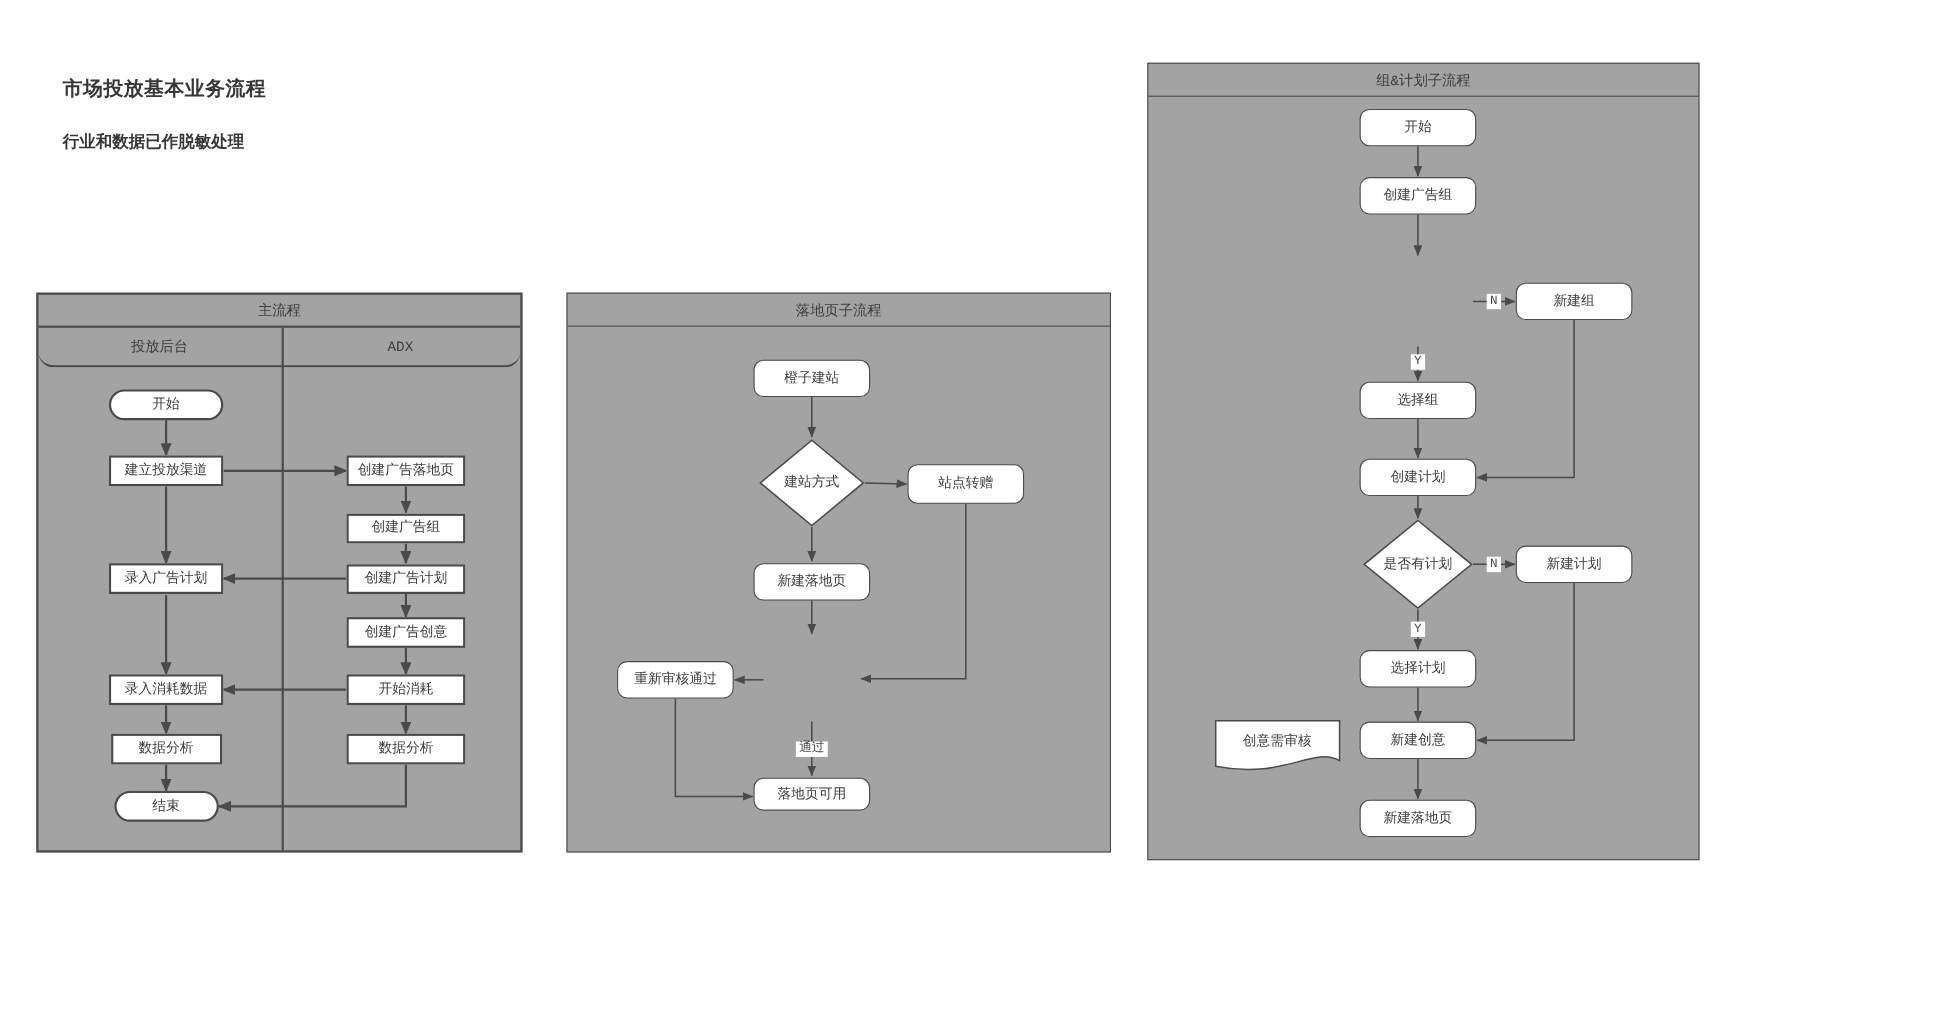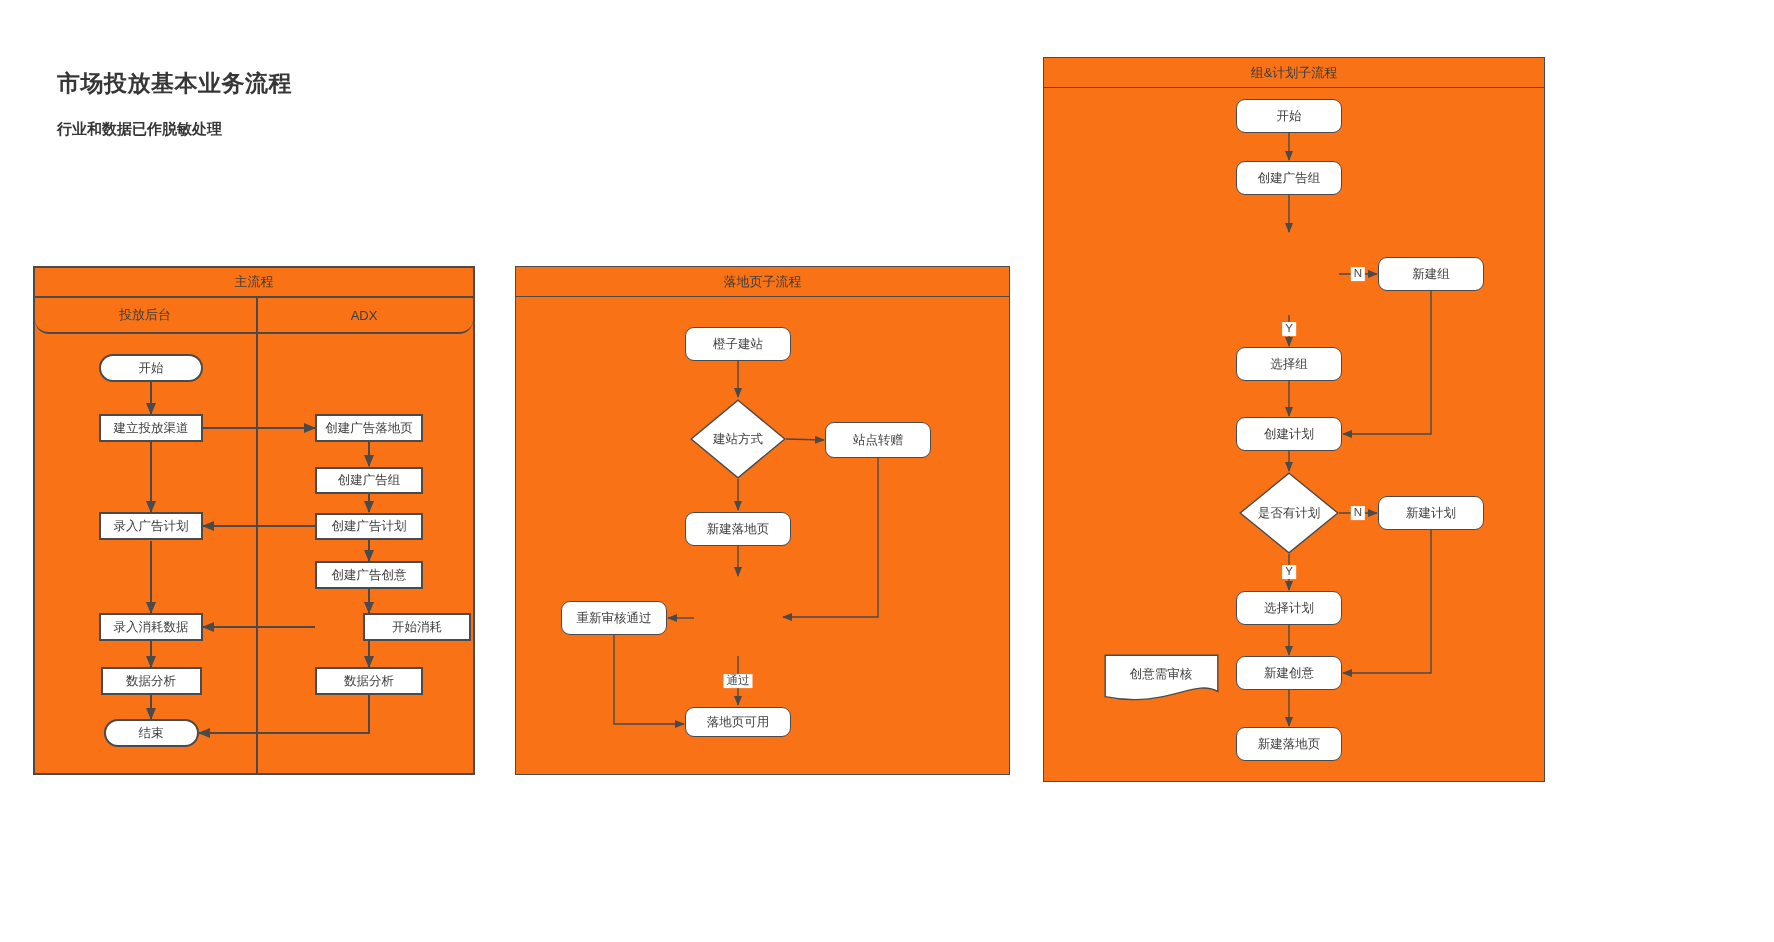--- a/index.html
+++ b/index.html
@@ -1,23 +1,23 @@
 <!DOCTYPE html>
 <html><head>
 <meta charset="utf-8">
 <style>
   * { box-sizing: border-box; }
   html, body { margin: 0; padding: 0; background: #fff; }
   #canvas { position: relative; width: 1774px; height: 942px; background: #fff;
             font-family: "Liberation Sans", sans-serif; overflow: hidden; }
   #page-title { position: absolute; left: 57px; top: 68px; margin: 0;
-                font-size: 23px; font-weight: bold; color: #363636; letter-spacing: .5px; }
+                font-size: 18px; font-weight: bold; color: #363636; letter-spacing: .5px; }
   #page-subtitle { position: absolute; left: 57px; top: 120px;
                    font-size: 15px; font-weight: bold; color: #363636; }
-  .panel { position: absolute; background: #f97316; }
+  .panel { position: absolute; background: #a3a3a3; font-family: Liberation Mono, monospace; }
   .panel-header { position: absolute; left: 0; right: 0; top: 0; display: flex;
                   align-items: center; justify-content: center;
                   font-size: 13px; color: #3c3c3c; }
   .lane-row { position: absolute; left: 0; display: flex; border-radius: 14px; }
   .lane-cell { display: flex; align-items: center; justify-content: center;
                font-size: 13px; color: #3c3c3c; }
   .v-divider { position: absolute; }
   .edges { position: absolute; left: 0; top: 0; overflow: visible; }
   .node { position: absolute; display: flex; align-items: center; justify-content: center;
           font-size: 12.5px; color: #3c3c3c; background: #fff; text-align: center;
@@ -87,21 +87,21 @@
         </div>
         <div class="node rect" style="left: 280px; top: 198.5px; width: 108px; height: 27px; border: 2px solid rgb(74, 74, 74);">
           <span class="nlabel">创建广告组</span>
         </div>
         <div class="node rect" style="left: 280px; top: 244.5px; width: 108px; height: 27px; border: 2px solid rgb(74, 74, 74);">
           <span class="nlabel">创建广告计划</span>
         </div>
         <div class="node rect" style="left: 280px; top: 293px; width: 108px; height: 28px; border: 2px solid rgb(74, 74, 74);">
           <span class="nlabel">创建广告创意</span>
         </div>
-        <div class="node rect" style="left: 280px; top: 345px; width: 108px; height: 28px; border: 2px solid rgb(74, 74, 74); margin-left: 48px;">
+        <div class="node rect" style="left: 280px; top: 345px; width: 108px; height: 28px; border: 2px solid rgb(74, 74, 74);">
           <span class="nlabel">开始消耗</span>
         </div>
         <div class="node rect" style="left: 280px; top: 399px; width: 108px; height: 28px; border: 2px solid rgb(74, 74, 74);">
           <span class="nlabel">数据分析</span>
         </div>
       </div>
       <div class="panel" style="left: 515px; top: 266px; width: 495px; height: 509px; border: 1.5px solid rgb(74, 74, 74);">
         <div class="panel-header" style="height: 30px; border-bottom: 1.5px solid rgb(74, 74, 74);">落地页子流程</div>
         <svg class="edges" width="495" height="509">
           <defs>

